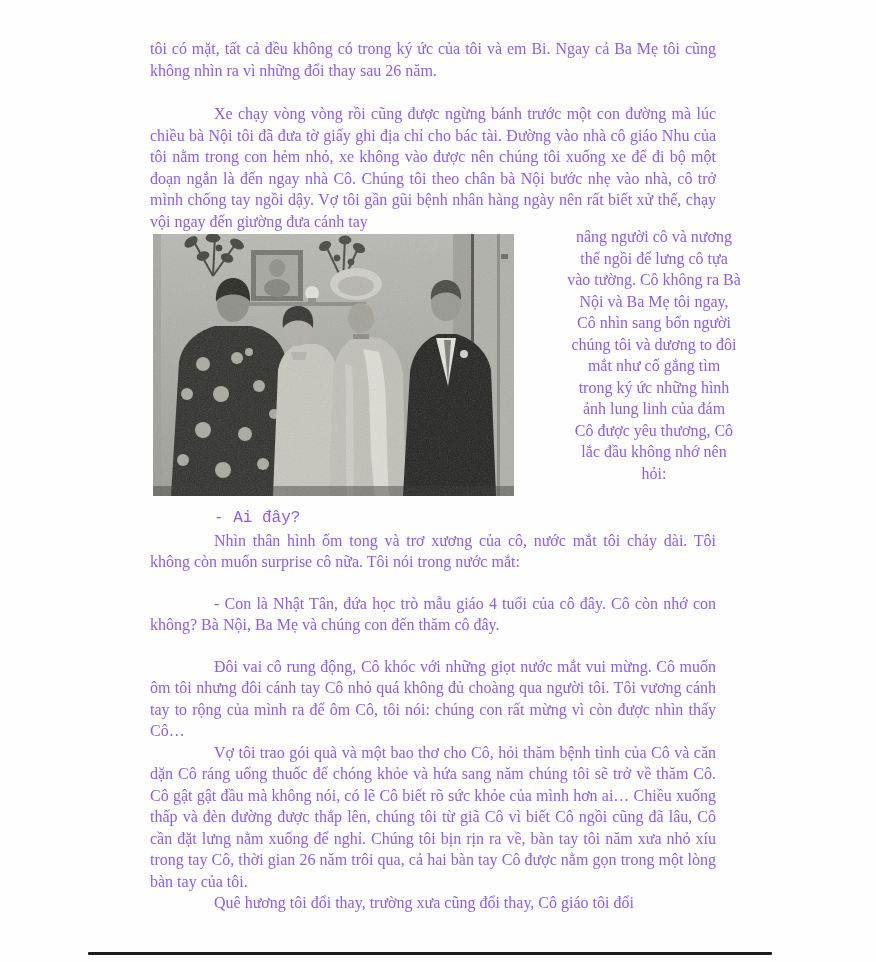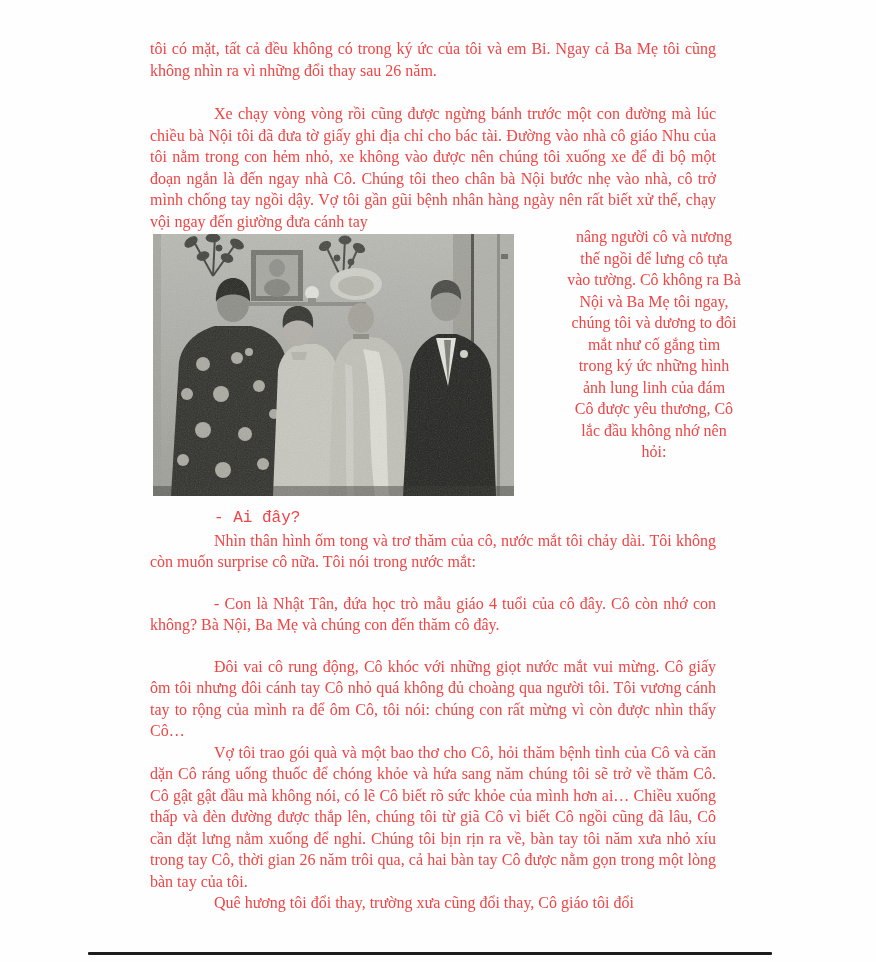--- a/index.html
+++ b/index.html
@@ -35,21 +35,21 @@
   .p7{margin-top:6px;}
   .footer-rule{
     position:absolute;left:88px;top:952px;width:684px;height:3px;
     background:#1c1c1c;border-radius:1px;
   }
 </style>
 </head>
 <body>
 
 <div class="page" style="background-color: rgb(254, 254, 254);">
-  <div class="content" style="color: #ef4444;">
+  <div class="content" style="color: #8b5cf6;">
 
     <p class="para no-indent">tôi có mặt, tất cả đều không có trong ký ức của tôi và em Bi. Ngay cả Ba Mẹ tôi cũng không nhìn ra vì những đổi thay sau 26 năm.</p>
 
     <p class="para" style="margin-top:22px">Xe chạy vòng vòng rồi cũng được ngừng bánh trước một con đường mà lúc chiều bà Nội tôi đã đưa tờ giấy ghi địa chỉ cho bác tài. Đường vào nhà cô giáo Nhu của tôi nằm trong con hẻm nhỏ, xe không vào được nên chúng tôi xuống xe để đi bộ một đoạn ngắn là đến ngay nhà Cô. Chúng tôi theo chân bà Nội bước nhẹ vào nhà, cô trở mình chống tay ngồi dậy. Vợ tôi gần gũi bệnh nhân hàng ngày nên rất biết xử thế, chạy vội ngay đến giường đưa cánh tay</p>
 
     <div class="photo-row">
       <div class="photo-frame">
         <svg width="361" height="262" viewBox="0 0 361 262" role="img" aria-label="Grainy black-and-white photo of four people in traditional Vietnamese wedding attire standing before a wall with flower arrangements and a framed portrait">
           <defs>
             <filter id="grain" x="0" y="0" width="100%" height="100%">
@@ -165,37 +165,38 @@
 
           <rect x="0" y="0" width="361" height="262" filter="url(#grain)" opacity="0.5"></rect>
         </svg>
       </div>
 
       <div class="side-col">
           <div class="line">nâng người cô và nương</div>
           <div class="line">thế ngồi để lưng cô tựa</div>
           <div class="line">vào tường. Cô không ra Bà</div>
           <div class="line">Nội và Ba Mẹ tôi ngay,</div>
+          <div class="line">Cô nhìn sang bốn người</div>
           <div class="line">chúng tôi và dương to đôi</div>
           <div class="line">mắt như cố gắng tìm</div>
           <div class="line">trong ký ức những hình</div>
           <div class="line">ảnh lung linh của đám</div>
           <div class="line">Cô được yêu thương, Cô</div>
           <div class="line">lắc đầu không nhớ nên</div>
           <div class="line">hỏi:</div>
         </div>
     </div>
 
     <p class="para dialog">- Ai đây?</p>
 
-    <p class="para p3">Nhìn thân hình ốm tong và trơ thăm của cô, nước mắt tôi chảy dài. Tôi không còn muốn surprise cô nữa. Tôi nói trong nước mắt:</p>
+    <p class="para p3">Nhìn thân hình ốm tong và trơ xương của cô, nước mắt tôi chảy dài. Tôi không còn muốn surprise cô nữa. Tôi nói trong nước mắt:</p>
 
     <p class="para mt">- Con là Nhật Tân, đứa học trò mẫu giáo 4 tuổi của cô đây. Cô còn nhớ con không? Bà Nội, Ba Mẹ và chúng con đến thăm cô đây.</p>
 
-    <p class="para mt">Đôi vai cô rung động, Cô khóc với những giọt nước mắt vui mừng. Cô giấy ôm tôi nhưng đôi cánh tay Cô nhỏ quá không đủ choàng qua người tôi. Tôi vương cánh tay to rộng của mình ra để ôm Cô, tôi nói: chúng con rất mừng vì còn được nhìn thấy Cô…</p>
+    <p class="para mt">Đôi vai cô rung động, Cô khóc với những giọt nước mắt vui mừng. Cô muốn ôm tôi nhưng đôi cánh tay Cô nhỏ quá không đủ choàng qua người tôi. Tôi vương cánh tay to rộng của mình ra để ôm Cô, tôi nói: chúng con rất mừng vì còn được nhìn thấy Cô…</p>
 
     <p class="para p6">Vợ tôi trao gói quà và một bao thơ cho Cô, hỏi thăm bệnh tình của Cô và căn dặn Cô ráng uống thuốc để chóng khỏe và hứa sang năm chúng tôi sẽ trở về thăm Cô. Cô gật gật đầu mà không nói, có lẽ Cô biết rõ sức khỏe của mình hơn ai… Chiều xuống thấp và đèn đường được thắp lên, chúng tôi từ giã Cô vì biết Cô ngồi cũng đã lâu, Cô cần đặt lưng nằm xuống để nghỉ. Chúng tôi bịn rịn ra về, bàn tay tôi năm xưa nhỏ xíu trong tay Cô, thời gian 26 năm trôi qua, cả hai bàn tay Cô được nằm gọn trong một lòng bàn tay của tôi.</p>
 
     <p class="para p7">Quê hương tôi đổi thay, trường xưa cũng đổi thay, Cô giáo tôi đổi</p>
 
   </div>
 
   <div class="footer-rule" style="background-color: rgb(28, 28, 28);"></div>
 </div>
 

